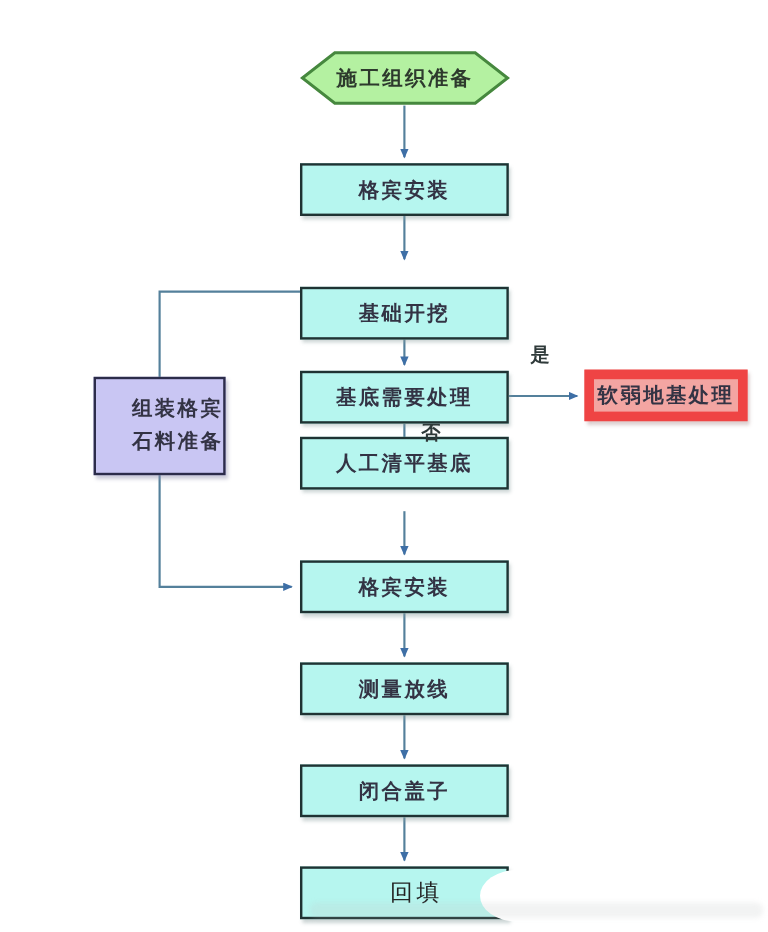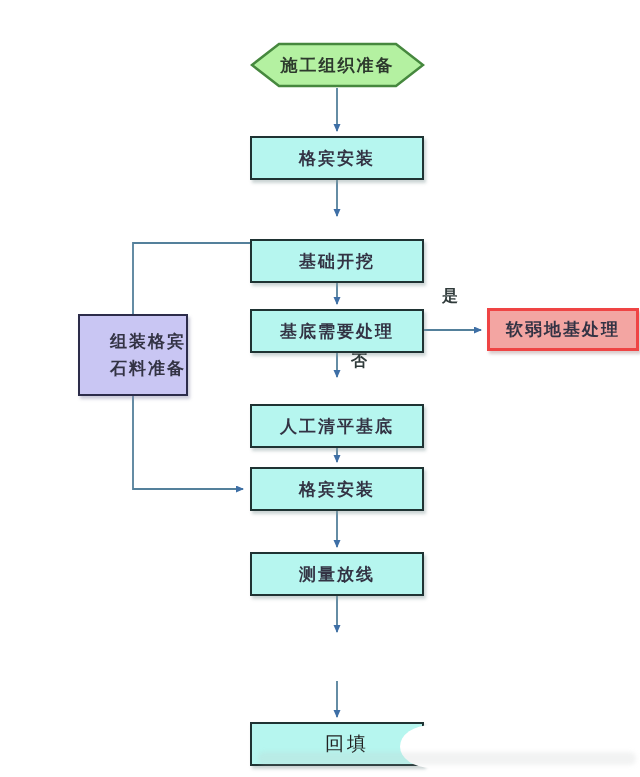--- a/index.html
+++ b/index.html
@@ -37,23 +37,23 @@
     left:78px;top:314px;width:110px;height:82px;
     background:#c9c6f3;
     border:2px solid #2c2c4a;
     box-shadow:2px 3px 3px rgba(140,140,170,0.45);
     flex-direction:column;
     line-height:27px;
     z-index:3;
     align-items:flex-end;
   }
   .alert{
-    left:487px;top:308px;width:152px;height:43px;
+    left:487px;top:308px;width:136px;height:43px;
     background:#f3a5a2;
-    border:3px solid #ef4444;
+    border:8px solid #ef4444;
     box-shadow:2px 3px 3px rgba(170,140,140,0.45);
   }
   .edge-label{
     position:absolute;
     color:#2f3a3a;font-size:16px;font-weight:bold;
     z-index:2;
   }
   #label-yes{left:442px;top:286px;}
   #label-no{left:351px;top:351px;}
   #backfill-node span{font-weight:400;font-size:19px;color:#222;letter-spacing:3px;margin-left:20px;}
@@ -106,32 +106,35 @@
   </div>
 
   <div class="node process" style="top:221px;margin-top:18px;">
     <span>基础开挖</span>
   </div>
 
   <div class="node process" style="top:309px;">
     <span>基底需要处理</span>
   </div>
 
-  <div class="node process" style="top:404px;">
+  <div class="node process" style="top:364px;">
     <span>人工清平基底</span>
   </div>
 
   <div class="node process" style="top:467px;text-align:right;">
     <span>格宾安装</span>
   </div>
 
   <div class="node process" style="top:552px;">
     <span>测量放线</span>
   </div>
 
+  <div class="node process" style="top:637px;">
+    <span>闭合盖子</span>
+  </div>
 
   <div class="node process" id="backfill-node" style="top:722px;">
     <span>回填</span>
   </div>
 
   <div class="node side">
     <span>组装格宾</span>
     <span>石料准备</span>
   </div>
 

